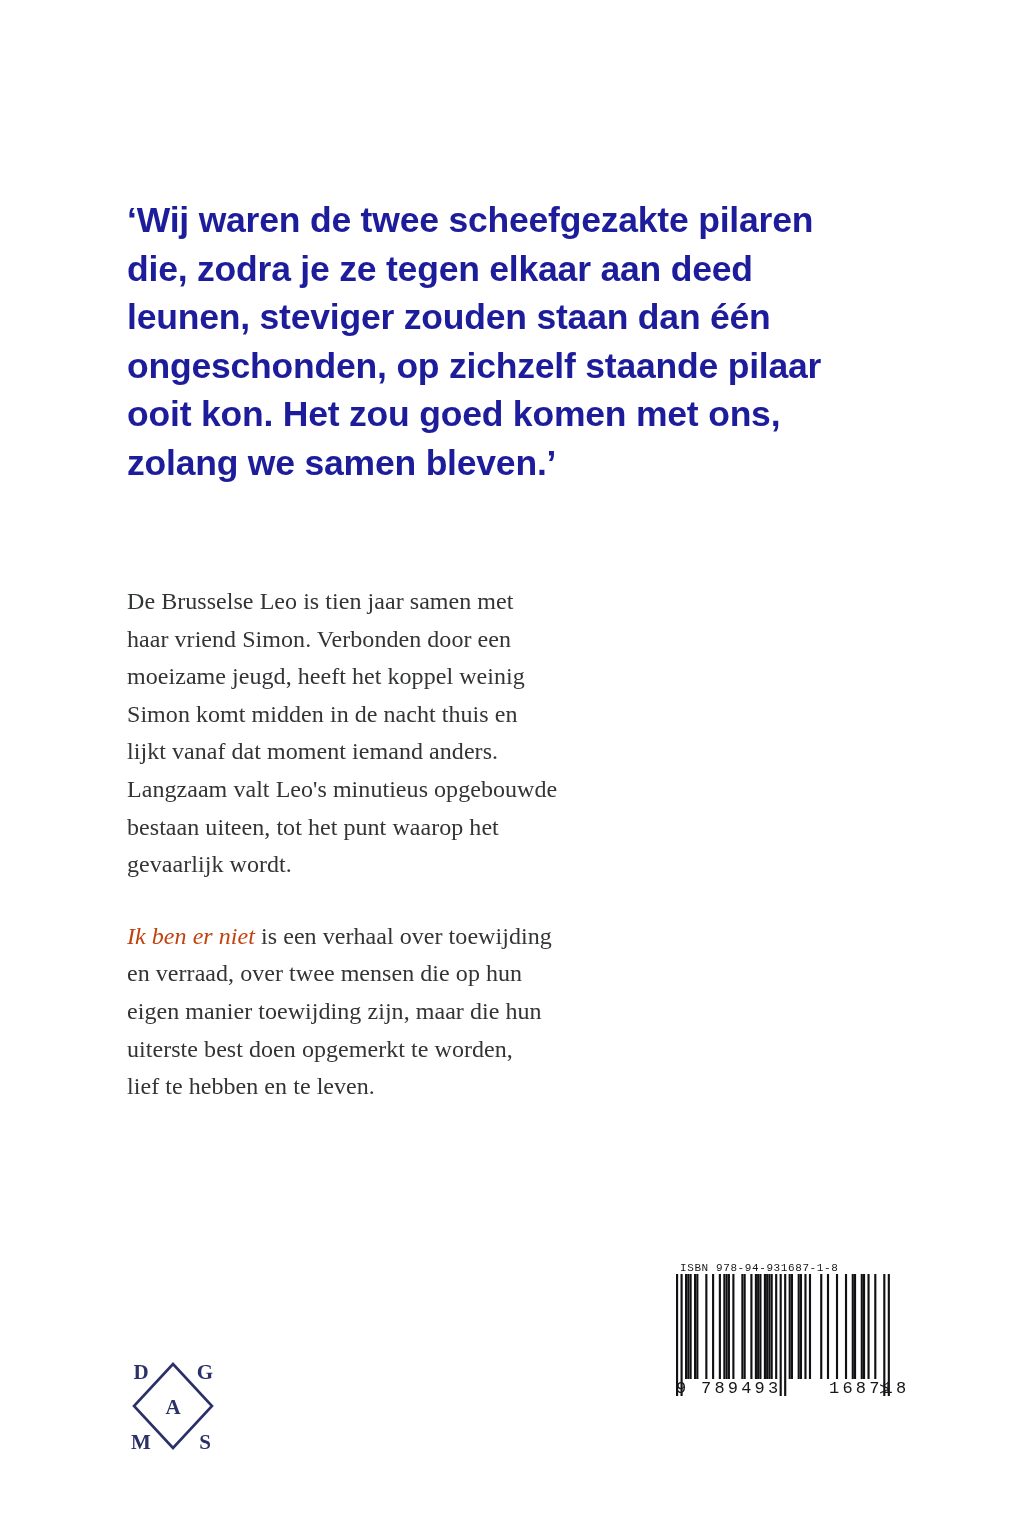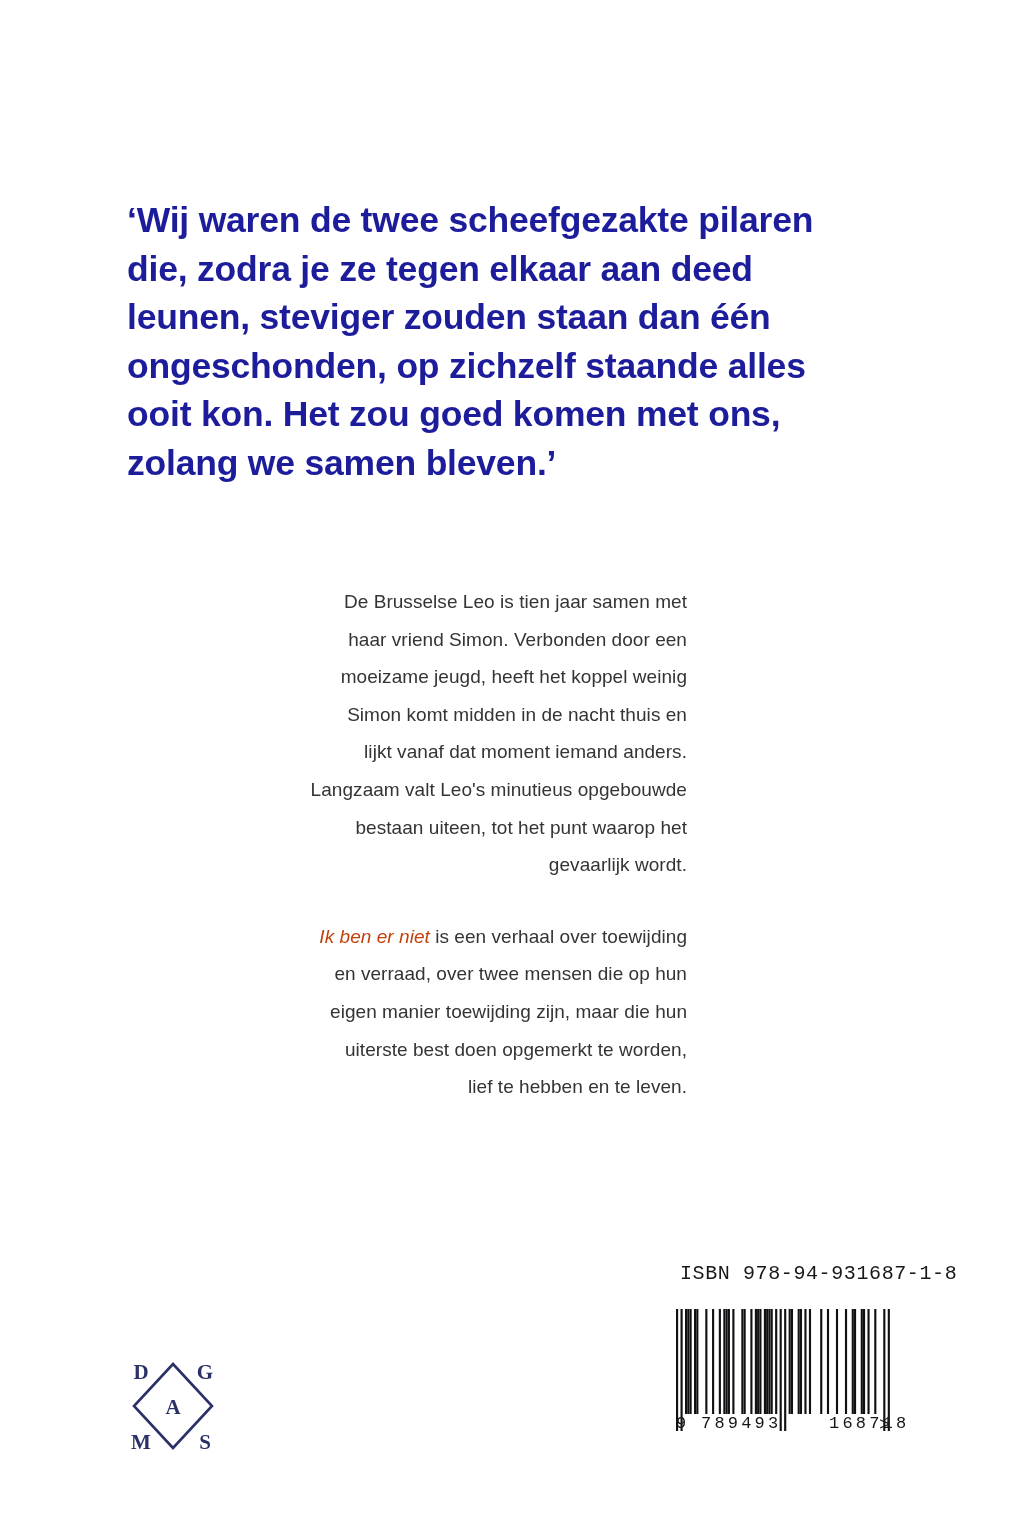--- a/index.html
+++ b/index.html
@@ -41,26 +41,25 @@
   
   .body-block {
     position: absolute;
     left: 127px;
     top: 583px;
     width: 560px;
   }
 
   .body-para {
     color: #333436;
-    font-family: Liberation Sans, sans-serif;
-    font-size: 19px;
+    font-family: Liberation Serif, serif;
+    font-size: 24px;
     font-weight: 400;
     line-height: 37.6px;
     letter-spacing: 0.05px;
-    text-align: right;
   }
 
   .body-para + .body-para {
     margin-top: 34px;
   }
 
   .body-line { white-space: nowrap; display: block; }
 
   .book-title {
     font-style: italic;
@@ -81,25 +80,25 @@
   
   .barcode-block {
     position: absolute;
     left: 676px;
     top: 1262px;
     width: 214px;
   }
 
   .isbn-text {
     font-family: "Liberation Mono", "DejaVu Sans Mono", monospace;
-    font-size: 20px;
+    font-size: 11px;
     letter-spacing: 0.6px;
     color: #18181a;
     white-space: nowrap;
-    margin-bottom: 24px;
+    margin-bottom: 0;
     padding-left: 4px;
   }
 
   .barcode-bars {
     display: block;
     width: 214px;
     height: 122px;
   }
 
   .ean-digits {
@@ -119,21 +118,21 @@
 </style>
 </head>
 <body>
 
 <div class="cover">
 
   <div class="quote-block">
     <div class="quote-line">‘Wij waren de twee scheefgezakte pilaren</div>
     <div class="quote-line">die, zodra je ze tegen elkaar aan deed</div>
     <div class="quote-line">leunen, steviger zouden staan dan één</div>
-    <div class="quote-line">ongeschonden, op zichzelf staande alles</div>
+    <div class="quote-line">ongeschonden, op zichzelf staande pilaar</div>
     <div class="quote-line">ooit kon. Het zou goed komen met ons,</div>
     <div class="quote-line">zolang we samen bleven.’</div>
   </div>
 
   <div class="body-block">
 
     <div class="body-para">
       <span class="body-line">De Brusselse Leo is tien jaar samen met</span>
       <span class="body-line">haar vriend Simon. Verbonden door een</span>
       <span class="body-line">moeizame jeugd, heeft het koppel weinig</span>

